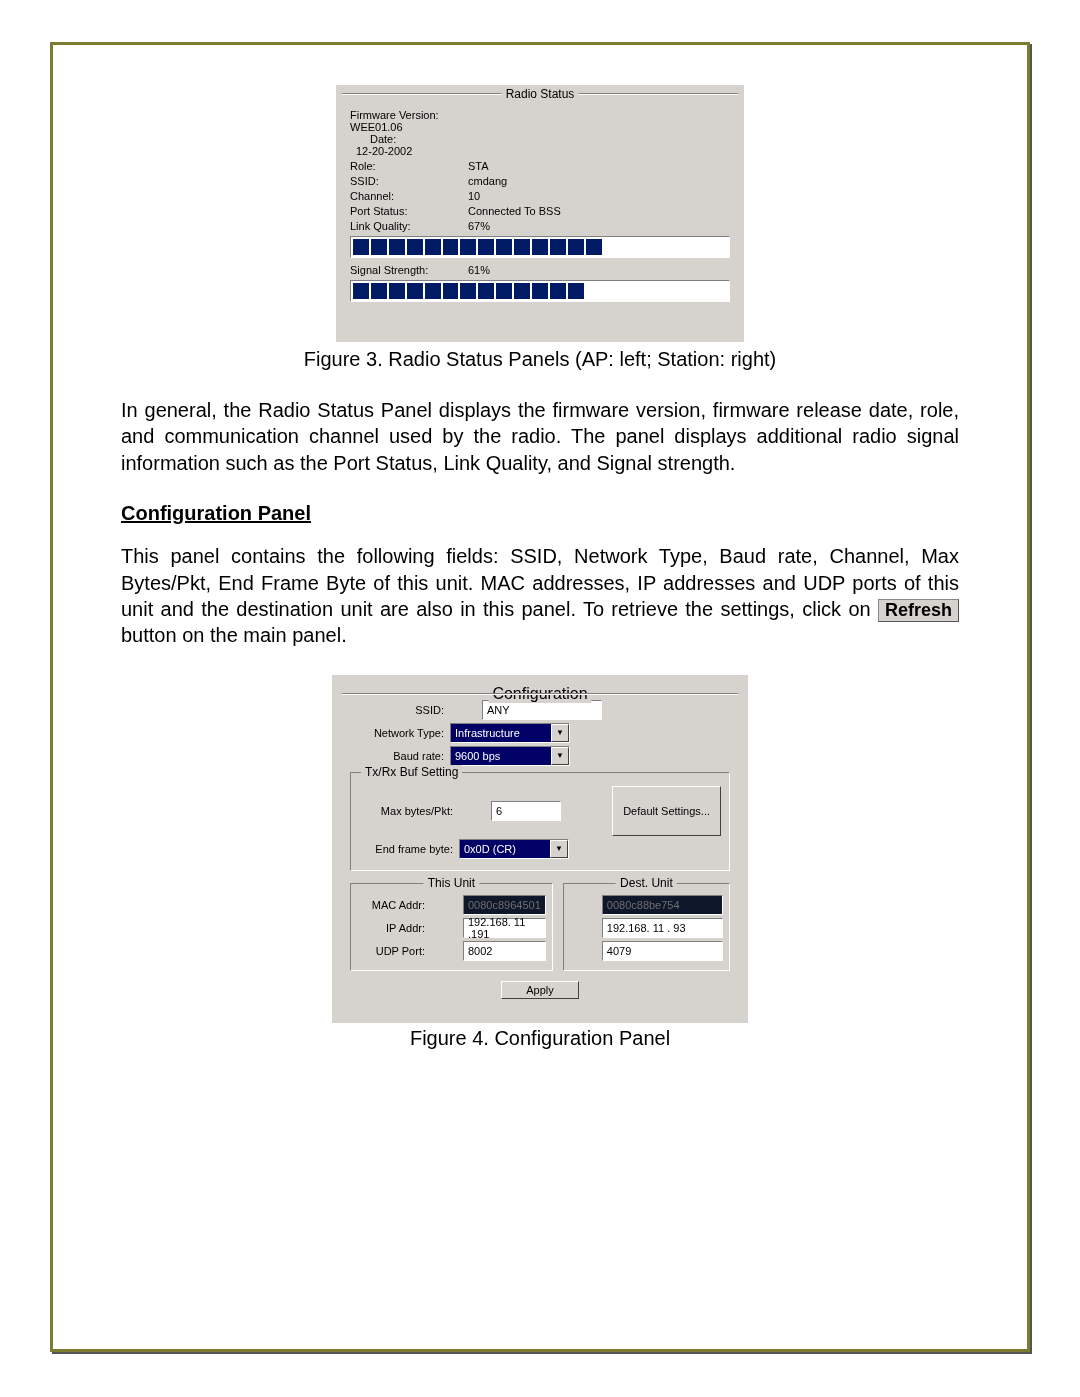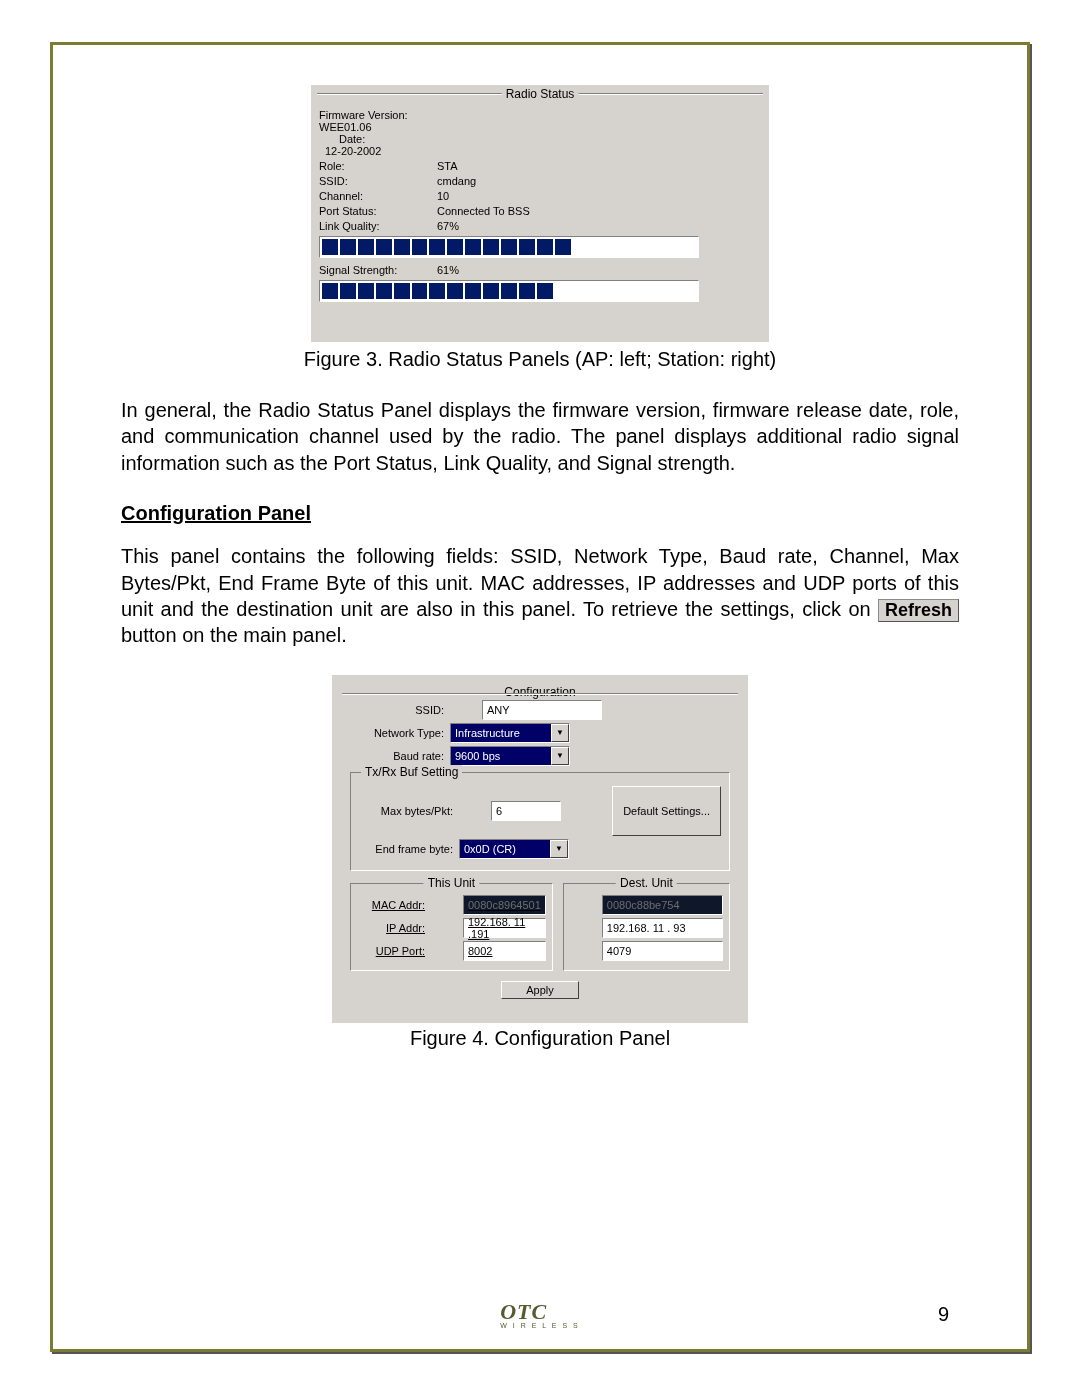--- a/index.html
+++ b/index.html
@@ -13,25 +13,25 @@
   .outer-border {
     border: 3px solid #7b7b32;
     margin: 42px 50px 32px 50px;
     padding: 40px 68px 20px 68px;
     min-height: 1310px;
     position: relative;
     box-shadow: 2px 2px 0 #555;
   }
   
   .status-panel {
-    width: 458px;
+    width: 408px;
     margin: 0 auto 6px auto;
     background: #d6d3ce;
     position: relative;
-    padding: 14px 14px 34px 8px;
+    padding: 14px 14px 34px 14px;
     font: 11px "MS Sans Serif", Tahoma, Arial, sans-serif;
     color: #000;
   }
   .status-panel .fieldset-line {
     position: absolute;
     top: 8px; left: 6px; right: 6px;
     height: 1px;
     border-top: 1px solid #808080;
     border-bottom: 1px solid #fff;
   }
@@ -248,21 +248,21 @@
   <p class="body-para">In general, the Radio Status Panel displays the firmware version, firmware release date, role, and communication channel used by the radio. The panel displays additional radio signal information such as the Port Status, Link Quality, and Signal strength.</p>
 
   <div class="section-head">Configuration Panel</div>
 
   <p class="body-para">
     <span>This panel contains the following fields: SSID, Network Type, Baud rate, Channel, Max Bytes/Pkt, End Frame Byte of this unit.  MAC addresses, IP addresses and UDP ports of this unit and the destination unit are also in this panel. To retrieve the settings, click on </span><span class="refresh-btn">Refresh</span><span> button on the main panel.</span>
   </p>
 
   <div class="config-panel">
     <div class="cfgset" style="border:none; padding-top:4px;">
-      <div style="position:absolute;top:-8px;left:50%;transform:translateX(-50%);background:#d6d3ce;padding:0 4px;font-size:12px;">Configuration</div>
+      <div style="position:absolute;top:-8px;left:50%;transform:translateX(-50%);background:#d6d3ce;padding:0 4px;font-size:16px;">Configuration</div>
       <div style="position:absolute;top:0;left:0;right:0;height:1px;border-top:1px solid #808080;border-bottom:1px solid #fff;"></div>
 
       <div class="cfg-row">
         <span class="cfg-label">SSID:</span>
         <div class="textfield" style="width:120px">
             <span>ANY</span>
           </div>
       </div>
       <div class="cfg-row">
         <span class="cfg-label">Network Type:</span>
@@ -292,21 +292,21 @@
           <span class="cfg-label">End frame byte:</span>
           <div class="combo" style="width:110px">
             <span>0x0D (CR)</span>
             <span class="arrow">▼</span>
           </div>
         </div>
       </div>
 
       <div class="two-col">
         <div class="col">
-          <div class="cfgset" style="padding:8px 6px 6px 6px;text-decoration:underline;">
+          <div class="cfgset" style="padding:8px 6px 6px 6px;">
             <span class="cfgset-legend" style="left:50%;transform:translateX(-50%)">This Unit</span>
             <div class="col-row">
               <span class="col-label">MAC Addr:</span>
               <div class="textfield disabled" style="flex:1">
                   <span>0080c8964501</span>
                 </div>
             </div>
             <div class="col-row">
               <span class="col-label">IP Addr:</span>
               <div class="textfield" style="flex:1">
@@ -344,21 +344,14 @@
       </div>
 
       <div style="text-align:center;margin-top:4px;">
         <button class="winbtn" style="padding:2px 24px">Apply</button>
       </div>
     </div>
   </div>
 
   <div class="figcap" style="margin-top:2px">Figure 4. Configuration Panel</div>
 
-  <div class="footer">
-    <div>
-      <div class="logo">OTC</div>
-      <div class="logo-under">W I R E L E S S</div>
-    </div>
-    <div class="pagenum">9</div>
-  </div>
 
 </div>
 
 </body></html>

